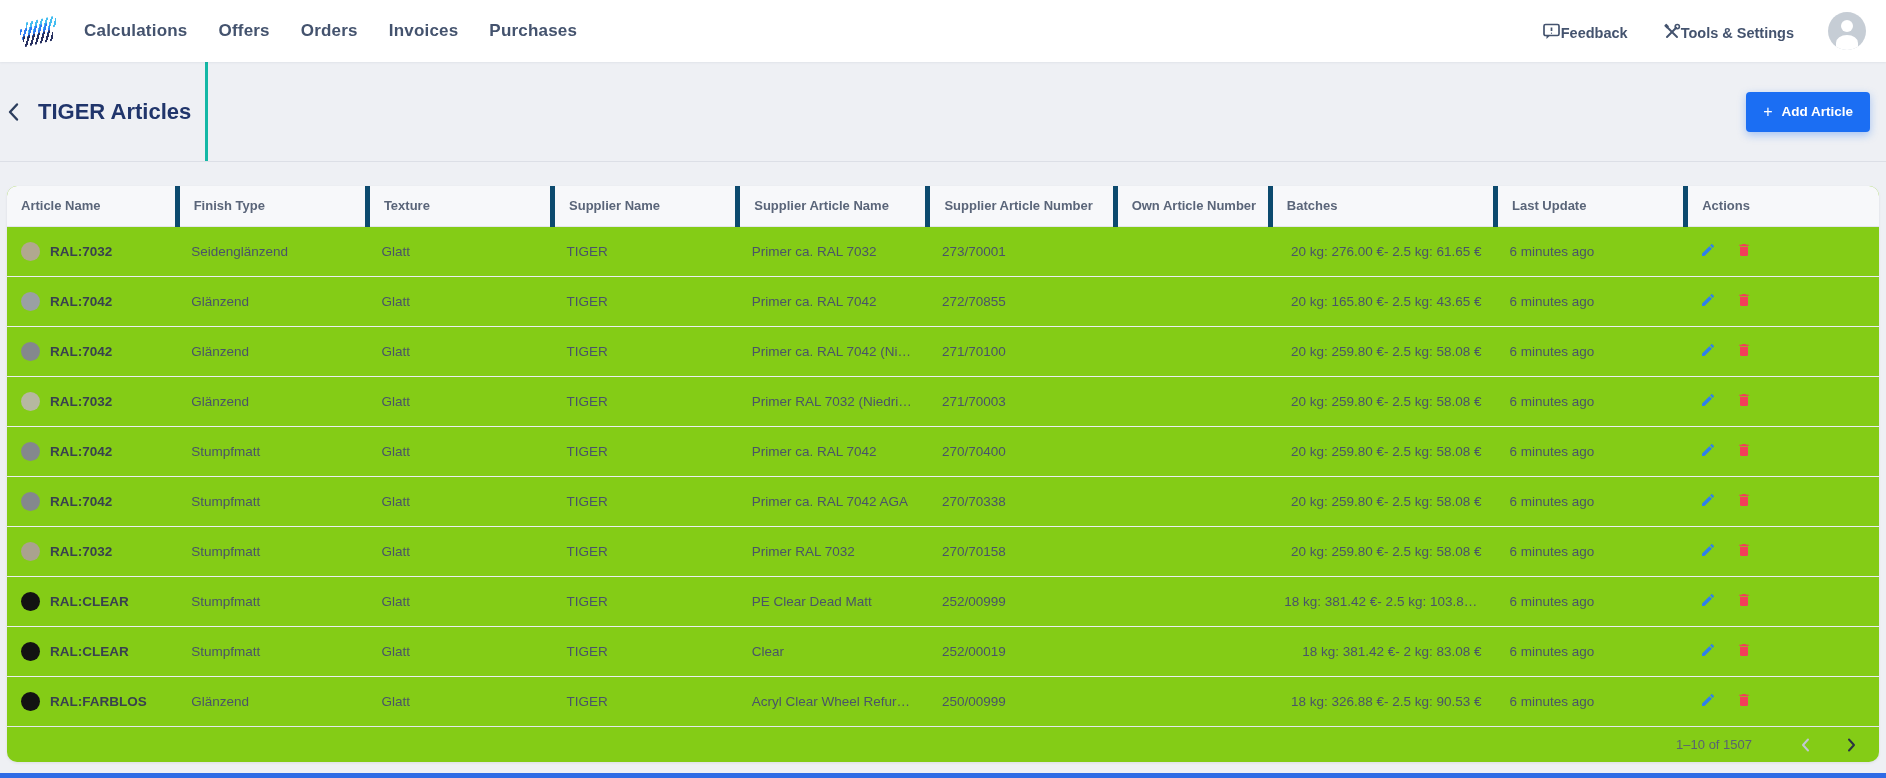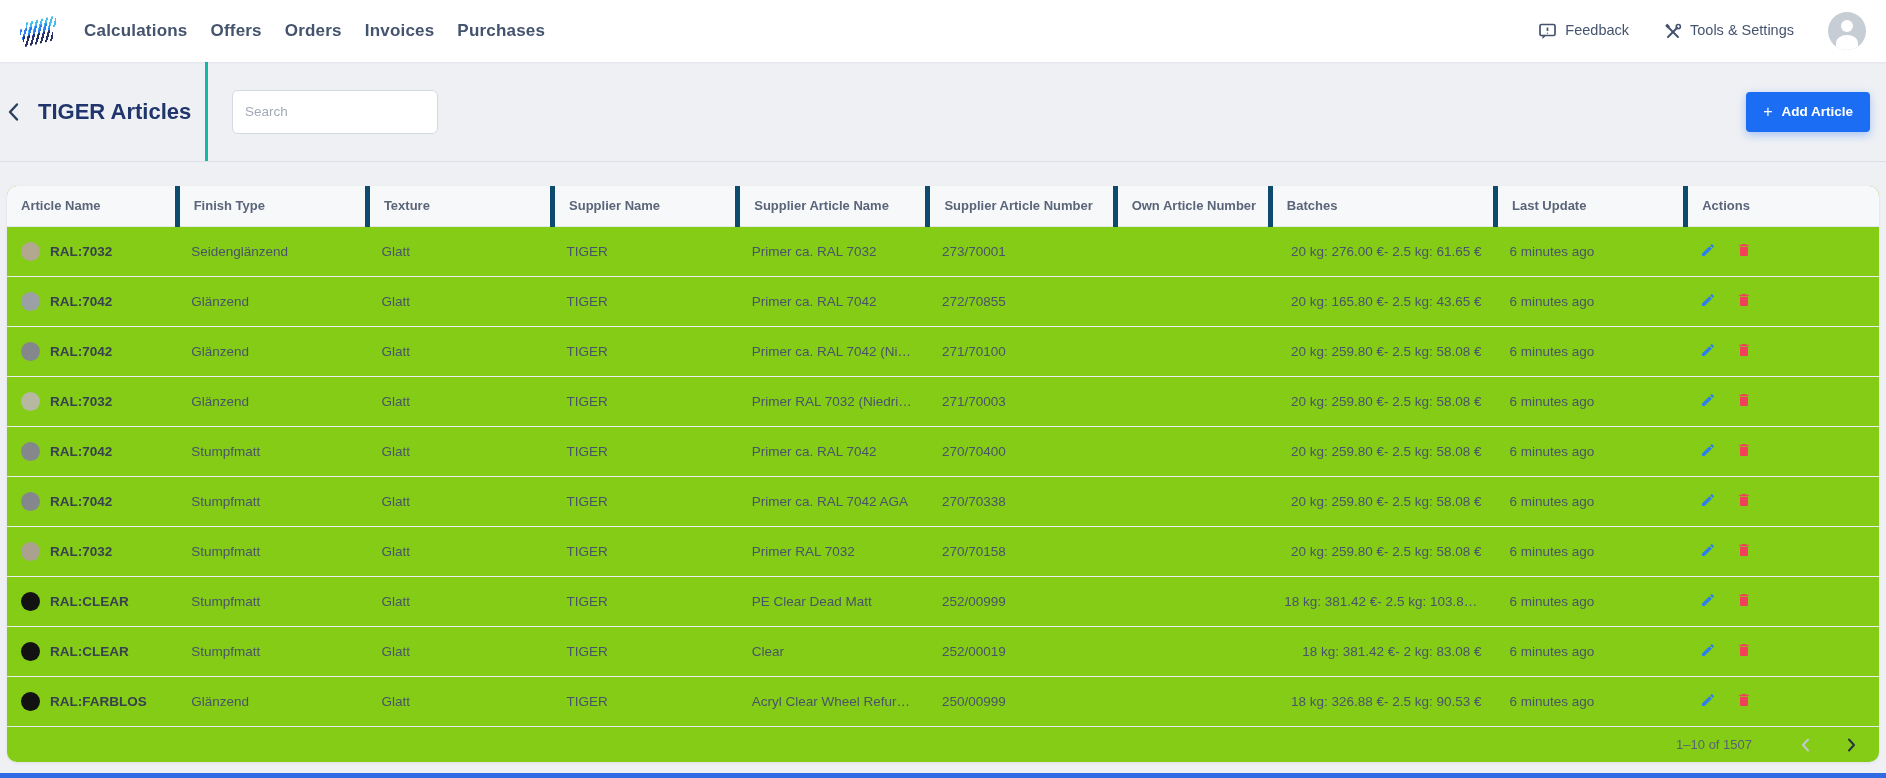--- a/index.html
+++ b/index.html
@@ -14,24 +14,24 @@
   .navbar {
     height:62px; background:#fff; display:flex; align-items:center;
     padding:0 20px 0 10px; box-shadow:0 1px 2px rgba(25,39,70,.06);
     position:relative; z-index:5;
   }
   .logo { width:46px; height:44px; margin:0 22px 0 6px; display:flex; flex-direction:column; justify-content:center; }
   .logo-layer { width:30px; height:11px; transform:skewY(-13deg); }
   .l1 { background:repeating-linear-gradient(107deg,#43bdf0 0 2.2px,transparent 2.2px 4.8px); margin-left:10px; }
   .l2 { background:repeating-linear-gradient(107deg,#2e7bf3 0 2.2px,transparent 2.2px 4.8px); margin-left:4px; margin-top:-4px; }
   .l3 { background:repeating-linear-gradient(107deg,#273060 0 2.2px,transparent 2.2px 4.8px); margin-left:7px; margin-top:-4px; }
-  .nav-links { display:flex; gap:23px; }
+  .nav-links { display:flex; gap:31px; }
   .nav-link { font-size:17px; font-weight:700; color:#44536e; cursor:pointer; letter-spacing:.2px; }
   .nav-right { margin-left:auto; display:flex; align-items:center; gap:34px; }
-  .nav-util { display:flex; align-items:flex-start; gap:8px; font-size:14.5px; font-weight:400; color:#44536e; cursor:pointer; }
+  .nav-util { display:flex; align-items:flex-end; gap:0; font-size:14.5px; font-weight:700; color:#44536e; cursor:pointer; }
   .nav-util svg { display:block; }
   .avatar {
     width:38px; height:38px; border-radius:50%; background:#c6cdd5;
     position:relative; overflow:hidden; cursor:pointer;
   }
   .avatar .head { position:absolute; left:50%; top:8px; transform:translateX(-50%); width:12px; height:12px; border-radius:50%; background:#fff; }
   .avatar .bodyshape { position:absolute; left:50%; top:23px; transform:translateX(-50%); width:22px; height:16px; border-radius:50% 50% 0 0; background:#fff; }
 
   
   .page-header { height:100px; display:flex; align-items:center; border-bottom:1px solid #dcdfe6; }
@@ -136,21 +136,20 @@
 
 <div class="page-header">
   <div class="title-block">
     <div class="back-btn">
       <svg width="13" height="20" viewBox="0 0 13 20" fill="none" stroke="#2c3e5d" stroke-width="2.4" stroke-linecap="round" stroke-linejoin="round">
         <polyline points="10,2.5 3,10 10,17.5"></polyline>
       </svg>
     </div>
     <div class="page-title">TIGER Articles</div>
   </div>
-  <input class="search-input" type="text" placeholder="Search" style="">
   <button class="add-btn">
     <span class="plus">+</span>
     <span>Add Article</span>
   </button>
 </div>
 
 <div class="card">
   <table>
     <colgroup>
       <col style="width:170px">

